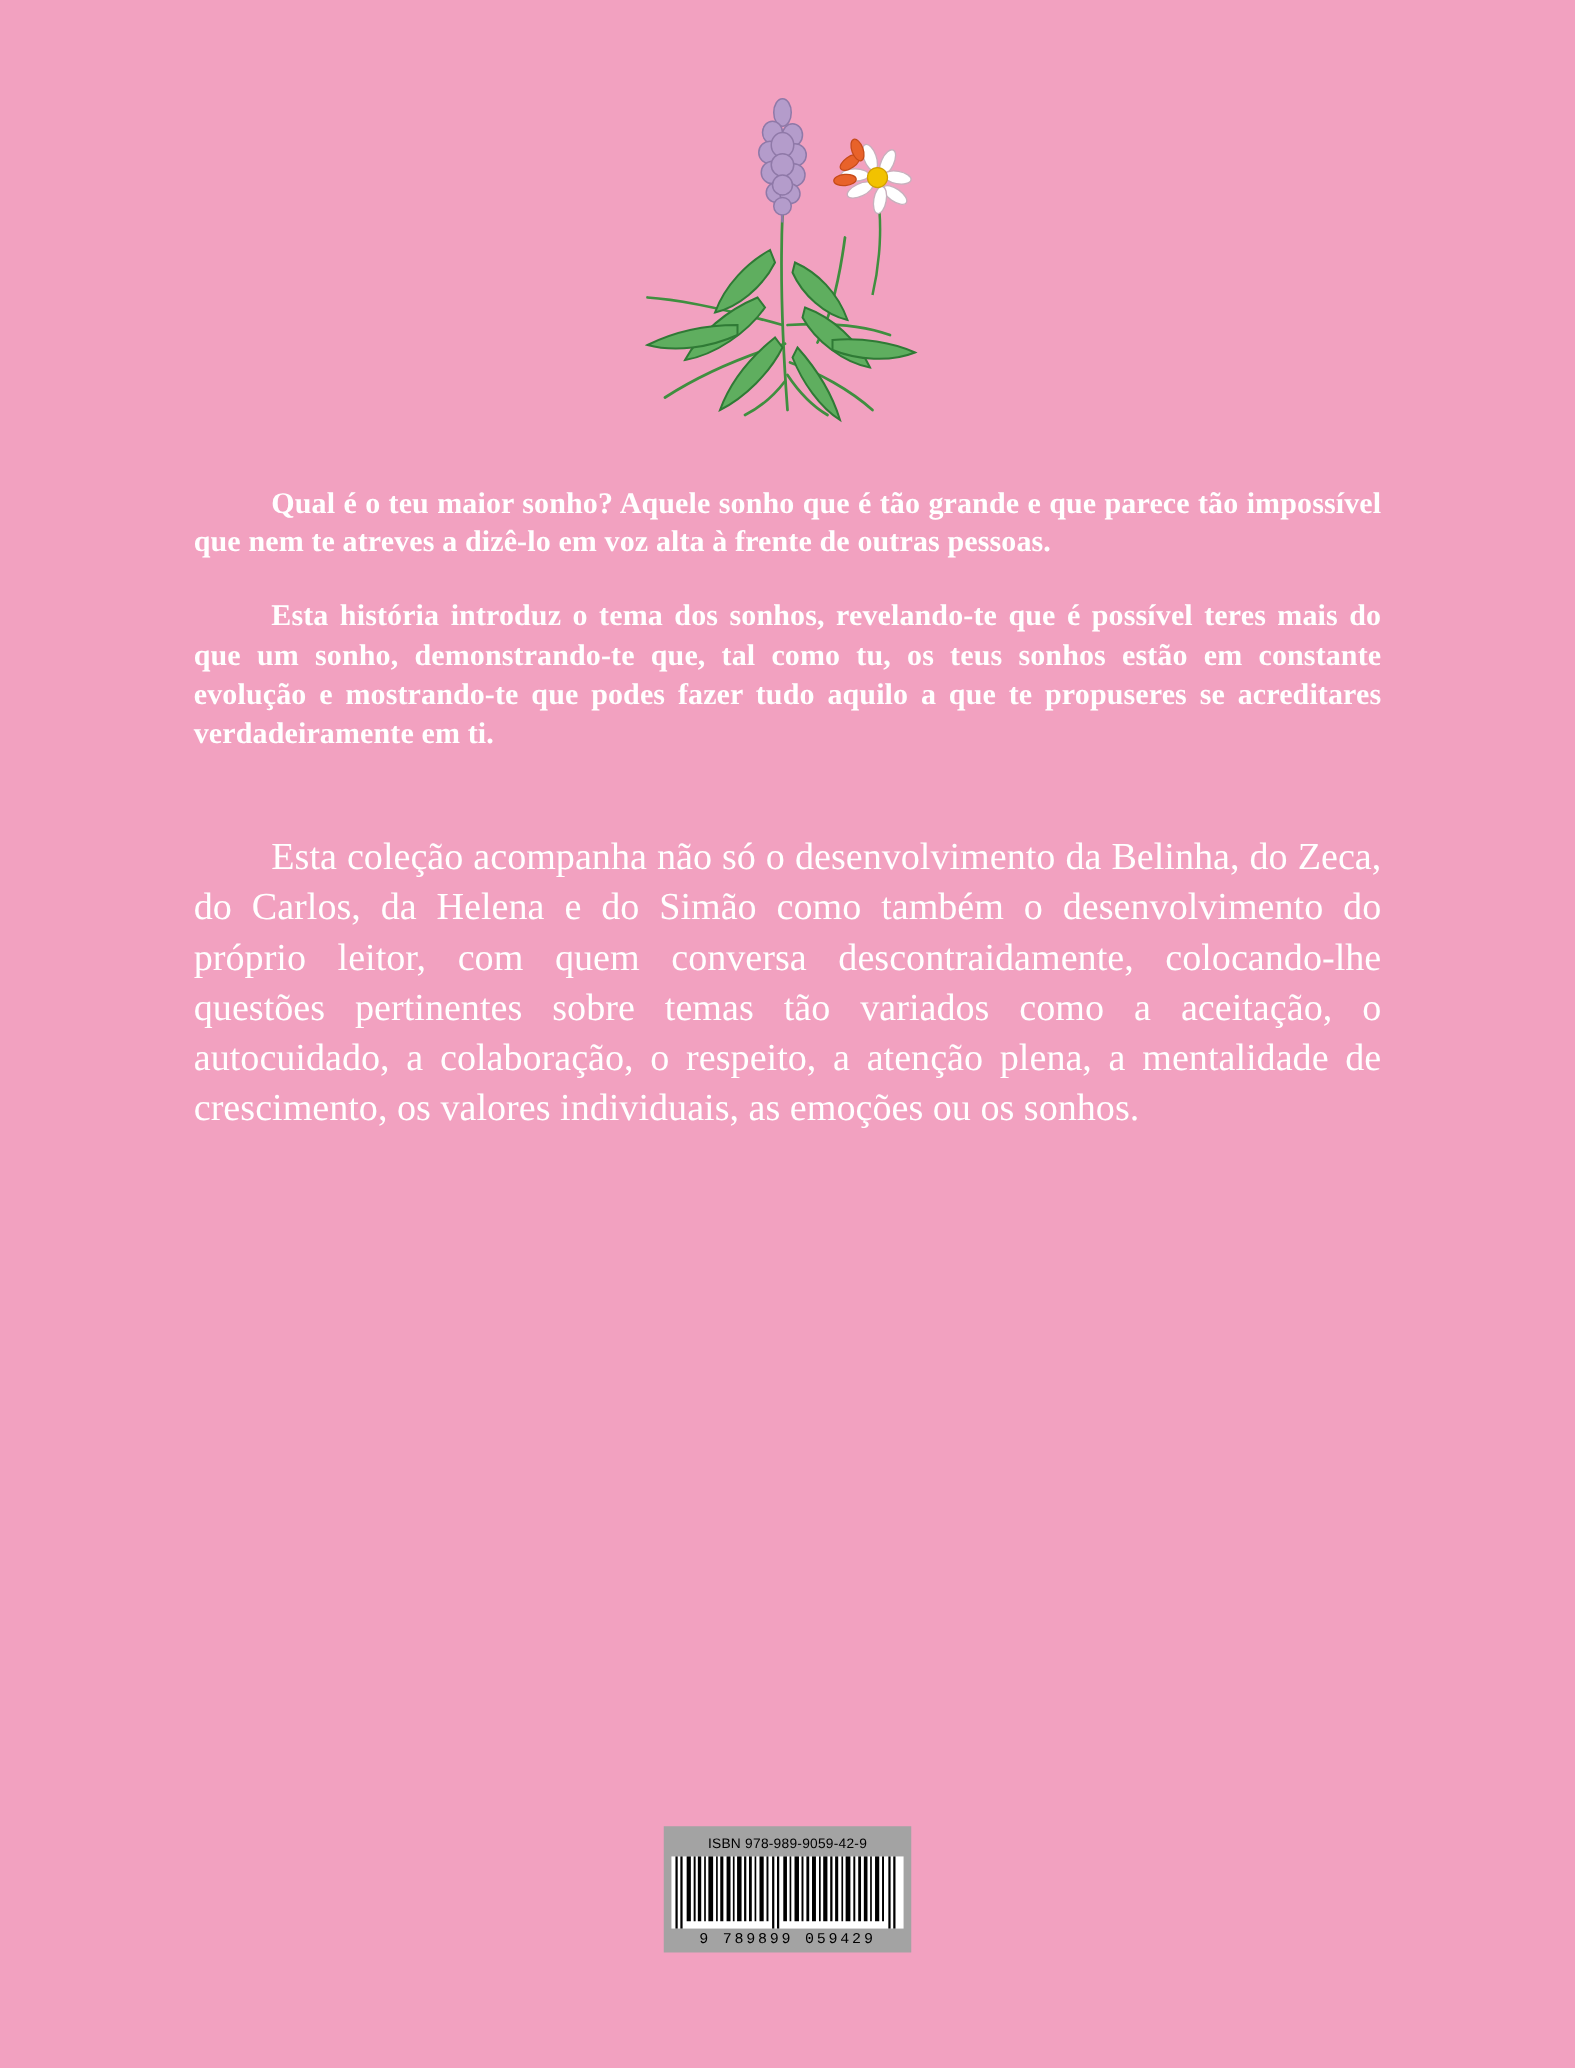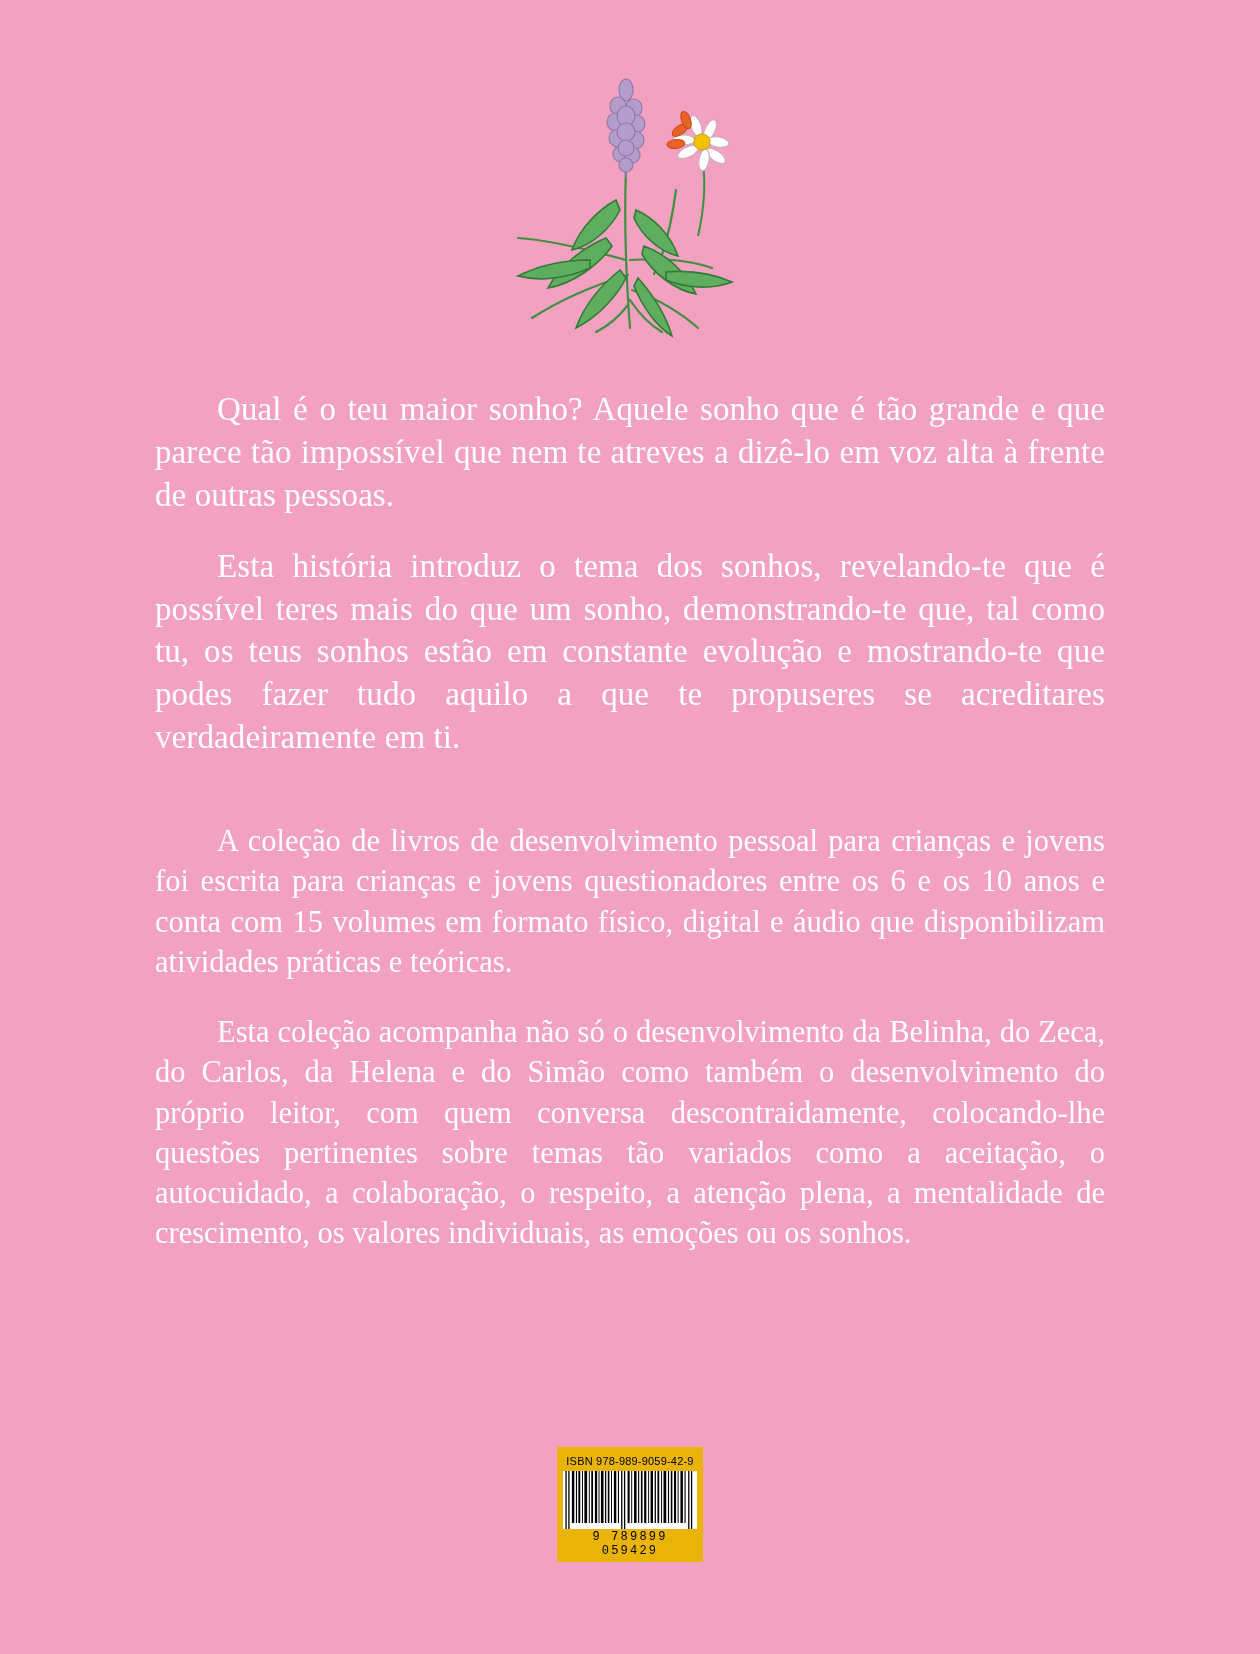--- a/index.html
+++ b/index.html
@@ -43,22 +43,22 @@
     color: #ffffff;
   }
 
   .para {
     text-align: justify;
     text-indent: 62px;
     margin: 0 0 26px 0;
   }
 
   .bold-block .para {
-    font-weight: normal;
-    font-size: 33px;
+    font-weight: bold;
+    font-size: 24px;
     line-height: 1.30;
     letter-spacing: 0.1px;
   }
   .bold-block .para.p2 {
     margin-top: 28px;
   }
 
   .light-block {
     margin-top: 62px;
   }
@@ -70,22 +70,22 @@
   .light-block .para + .para {
     margin-top: 30px;
   }
 
   
   .barcode-wrap {
     position: absolute;
     left: 50%;
     transform: translateX(-50%);
     bottom: 92px;
-    background: #eab308;
-    width: 146px;
+    background: #a3a3a3;
+    width: 198px;
     padding: 8px 6px 4px 6px;
     box-sizing: border-box;
     text-align: center;
   }
   .barcode-isbn {
     font-family: "Liberation Sans", sans-serif;
     font-size: 11px;
     color: #000;
     letter-spacing: 0.2px;
     margin-bottom: 4px;
@@ -176,21 +176,20 @@
   </div>
 
   <div class="copy">
 
     <div class="bold-block">
       <p class="para p1">Qual é o teu maior sonho? Aquele sonho que é tão grande e que parece tão impossível que nem te atreves a dizê-lo em voz alta à frente de outras pessoas.</p>
       <p class="para p2">Esta história introduz o tema dos sonhos, revelando-te que é possível teres mais do que um sonho, demonstrando-te que, tal como tu, os teus sonhos estão em constante evolução e mostrando-te que podes fazer tudo aquilo a que te propuseres se acreditares verdadeiramente em ti.</p>
     </div>
 
     <div class="light-block">
-      <p class="para">A coleção de livros de desenvolvimento pessoal para crianças e jovens foi escrita para crianças e jovens questionadores entre os 6 e os 10 anos e conta com 15 volumes em formato físico, digital e áudio que disponibilizam atividades práticas e teóricas.</p>
       <p class="para">Esta coleção acompanha não só o desenvolvimento da Belinha, do Zeca, do Carlos, da Helena e do Simão como também o desenvolvimento do próprio leitor, com quem conversa descontraidamente, colocando-lhe questões pertinentes sobre temas tão variados como a aceitação, o autocuidado, a colaboração, o respeito, a atenção plena, a mentalidade de crescimento, os valores individuais, as emoções ou os sonhos.</p>
     </div>
 
   </div>
 
   <div class="barcode-wrap">
     <div class="barcode-isbn">ISBN 978-989-9059-42-9</div>
     <svg class="barcode-bars" viewBox="0 0 166 58" preserveAspectRatio="none">
       <rect x="0" y="0" width="166" height="58" fill="#ffffff"></rect>
       <g fill="#000000">

